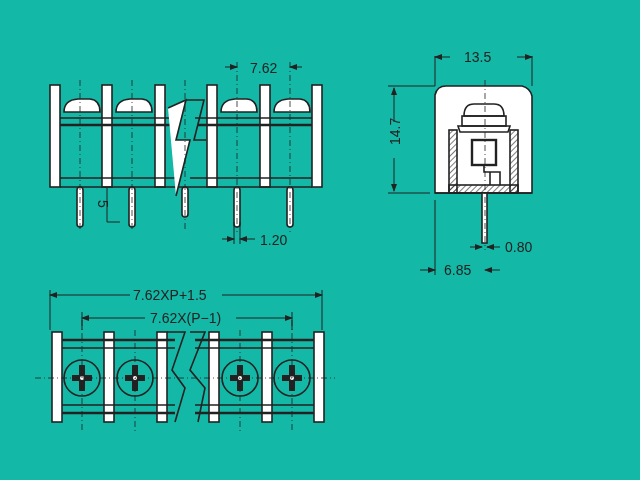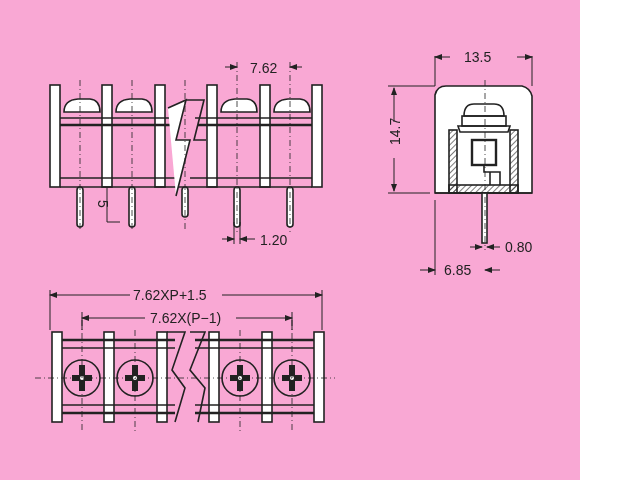--- a/index.html
+++ b/index.html
@@ -1,16 +1,16 @@
 <!DOCTYPE html>
 <html><head>
 <meta charset="utf-8">
 <style>
   html, body { margin: 0; padding: 0; background: #ffffff; }
-  #canvas { position: relative; width: 580px; height: 480px; overflow: hidden; background: #f9a8d4; }
+  #canvas { position: relative; width: 640px; height: 480px; overflow: hidden; background: #14b8a6; }
   svg { position: absolute; left: 0; top: 0; }
   .dimtxt { font-family: "Liberation Sans", sans-serif; font-size: 14px; fill: #222; }
 </style>
 </head>
 <body>
 
 <div id="canvas">
 <svg width="640" height="480" viewBox="0 0 640 480" xmlns="http://www.w3.org/2000/svg">
   <defs>
     <marker id="arr" markerWidth="8" markerHeight="6" refX="7" refY="3" orient="auto-start-reverse">

